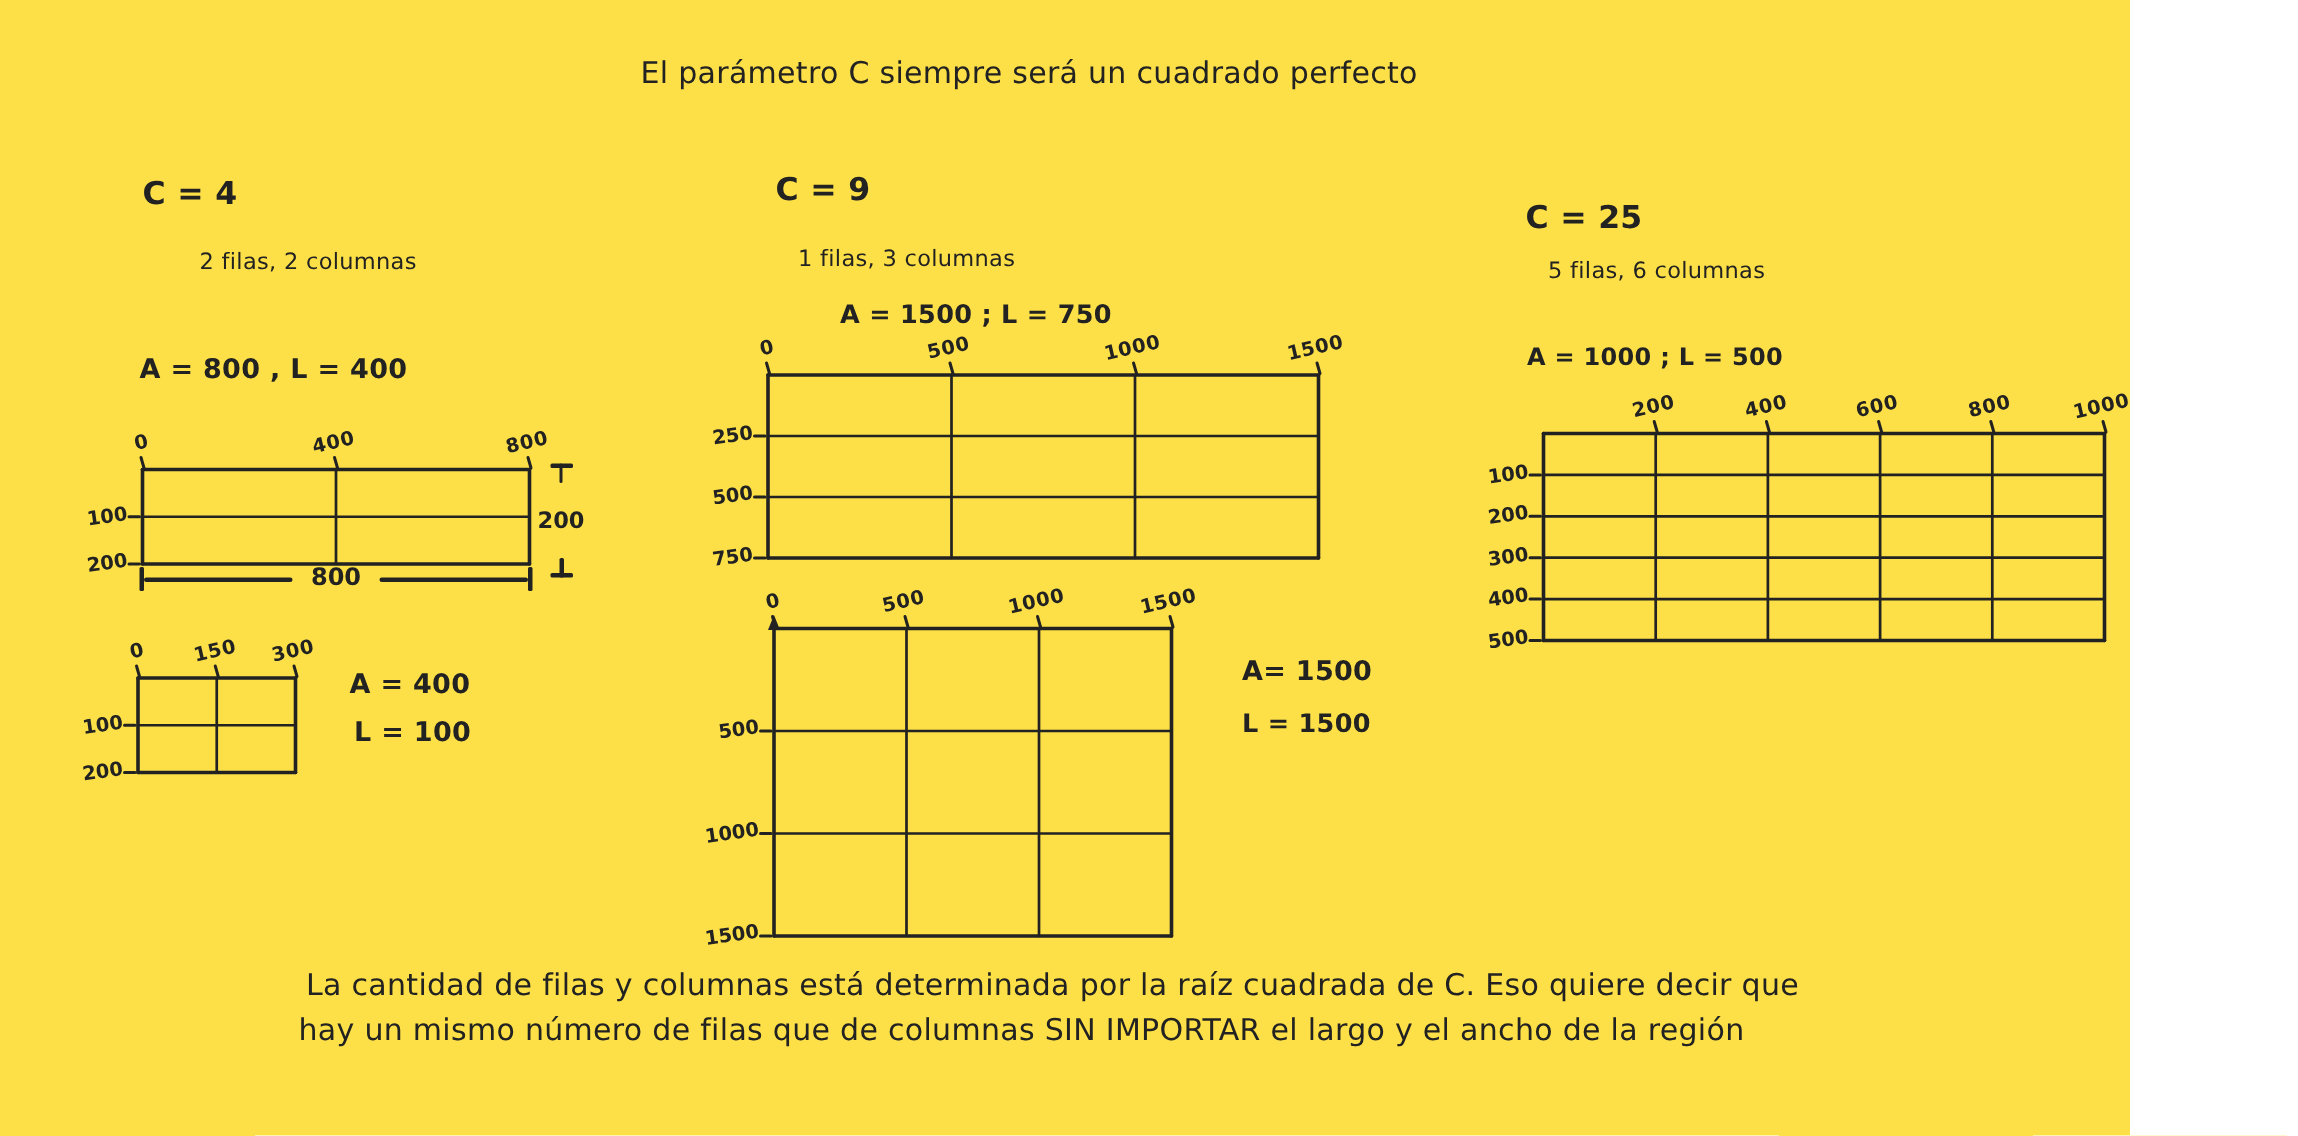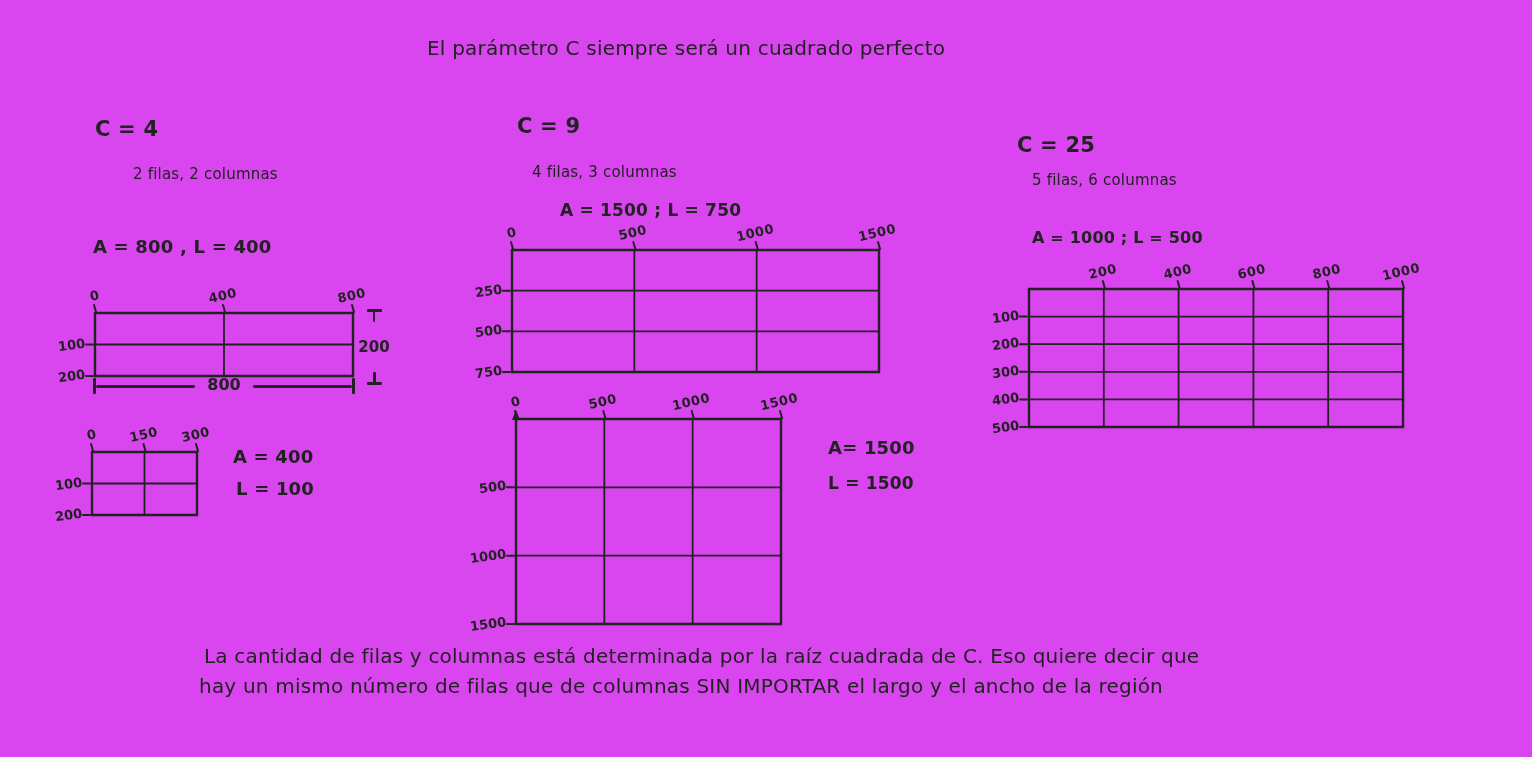--- a/index.html
+++ b/index.html
@@ -1,17 +1,17 @@
 <!DOCTYPE html>
 <html><head>
 <meta charset="utf-8">
 <style>
   html, body { margin:0; padding:0; background:#ffffff; }
   .canvas {
-    position:relative; width:1532px; height:757px; background:#d946ef;
+    position:relative; width:1420px; height:757px; background:#fde047;
     overflow:hidden; font-family:"DejaVu Sans", sans-serif; color:#222;
   }
   .hand { position:absolute; white-space:nowrap; letter-spacing:.2px; line-height:1.15; }
   .title    { font-size:20px; font-weight:500; }
   .heading  { font-size:21px; font-weight:600; }
   .subhead  { font-size:15px; font-weight:500; }
   .params   { font-size:17px; font-weight:700; }
   .sidelab  { font-size:18px; font-weight:700; }
   .footer   { font-size:20px; font-weight:500; }
 
@@ -101,21 +101,21 @@
       <span class="xtick" style="left: 52.5px;">150</span>
       <span class="xtick" style="left: 105px;">300</span>
       <span class="ytick" style="top: 31.5px;">100</span>
       <span class="ytick" style="top: 63px;">200</span>
     </div>
 
   <div class="hand sidelab" style="left:233px; top:447px;">A = 400</div>
   <div class="hand sidelab" style="left:236px; top:479px;">L = 100</div>
 
   <div class="hand heading" style="left:517px; top:114px;">C = 9</div>
-  <div class="hand subhead" style="left:532px; top:164px;">4 filas, 3 columnas</div>
+  <div class="hand subhead" style="left:532px; top:164px;">1 filas, 3 columnas</div>
   <div class="hand params" style="left:560px; top:201px;">A = 1500 ;   L = 750</div>
 
   <div class="grid-fig" style="left:512px; top:250px; width:367px; height:122px;">
       <svg width="367" height="122" style="position: absolute; left: 0px; top: 0px; overflow: visible; display: block;">
         <line x1="0" y1="0" x2="0" y2="122" stroke="#222222" stroke-width="2.4" stroke-linecap="round"></line>
         <line x1="122.33333333333333" y1="0" x2="122.33333333333333" y2="122" stroke="#222222" stroke-width="1.8" stroke-linecap="round"></line>
         <line x1="244.66666666666666" y1="0" x2="244.66666666666666" y2="122" stroke="#222222" stroke-width="1.8" stroke-linecap="round"></line>
         <line x1="367" y1="0" x2="367" y2="122" stroke="#222222" stroke-width="2.4" stroke-linecap="round"></line>
         <line x1="0" y1="0" x2="367" y2="0" stroke="#222222" stroke-width="2.4" stroke-linecap="round"></line>
         <line x1="0" y1="40.666666666666664" x2="367" y2="40.666666666666664" stroke="#222222" stroke-width="1.8" stroke-linecap="round"></line>
@@ -164,21 +164,21 @@
       <span class="ytick" style="top: 68.3265px;">500</span>
       <span class="ytick" style="top: 136.673px;">1000</span>
       <span class="ytick" style="top: 205px;">1500</span>
     </div>
 
   <div class="hand sidelab" style="left:828px; top:438px; font-size:18px;">A= 1500</div>
   <div class="hand sidelab" style="left:828px; top:474px; font-size:17px;">L = 1500</div>
 
   <div class="hand heading" style="left:1017px; top:121px;margin-top:12px;">C = 25</div>
   <div class="hand subhead" style="left:1032px; top:172px;">5 filas, 6 columnas</div>
-  <div class="hand params" style="left:1018px; top:229px; font-size:16px;margin-left:14px;">A = 1000   ;    L = 500</div>
+  <div class="hand params" style="left:1018px; top:229px; font-size:16px;">A = 1000   ;    L = 500</div>
 
   <div class="grid-fig" style="left:1029px; top:289px; width:374px; height:138px;">
       <svg width="374" height="138" style="position: absolute; left: 0px; top: 0px; overflow: visible; display: block;">
         <line x1="0" y1="0" x2="0" y2="138" stroke="#222222" stroke-width="2.4" stroke-linecap="round"></line>
         <line x1="74.8" y1="0" x2="74.8" y2="138" stroke="#222222" stroke-width="1.8" stroke-linecap="round"></line>
         <line x1="149.6" y1="0" x2="149.6" y2="138" stroke="#222222" stroke-width="1.8" stroke-linecap="round"></line>
         <line x1="224.4" y1="0" x2="224.4" y2="138" stroke="#222222" stroke-width="1.8" stroke-linecap="round"></line>
         <line x1="299.2" y1="0" x2="299.2" y2="138" stroke="#222222" stroke-width="1.8" stroke-linecap="round"></line>
         <line x1="374" y1="0" x2="374" y2="138" stroke="#222222" stroke-width="2.4" stroke-linecap="round"></line>
         <line x1="0" y1="0" x2="374" y2="0" stroke="#222222" stroke-width="2.4" stroke-linecap="round"></line>

